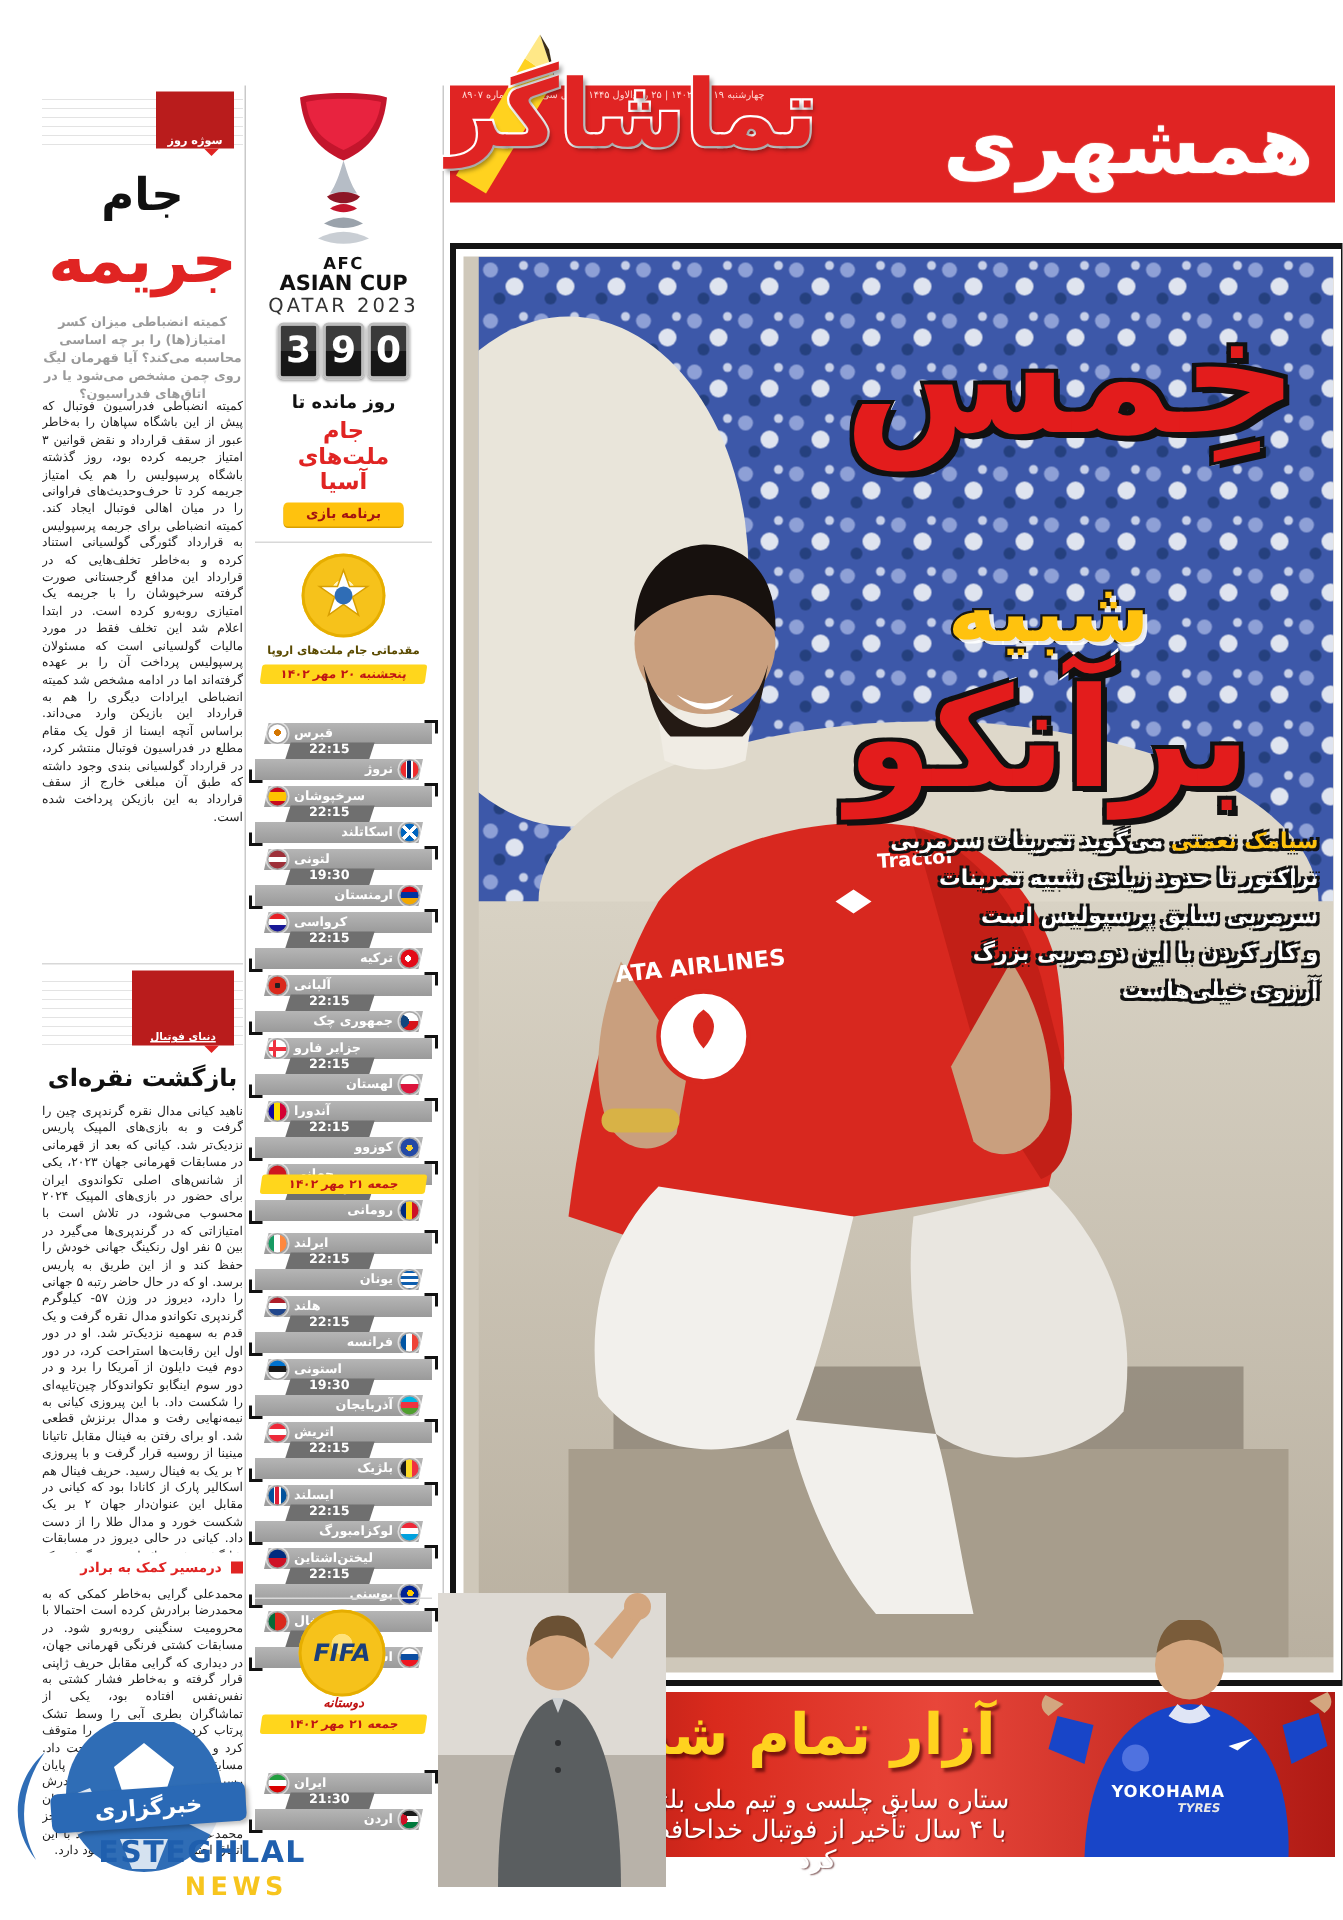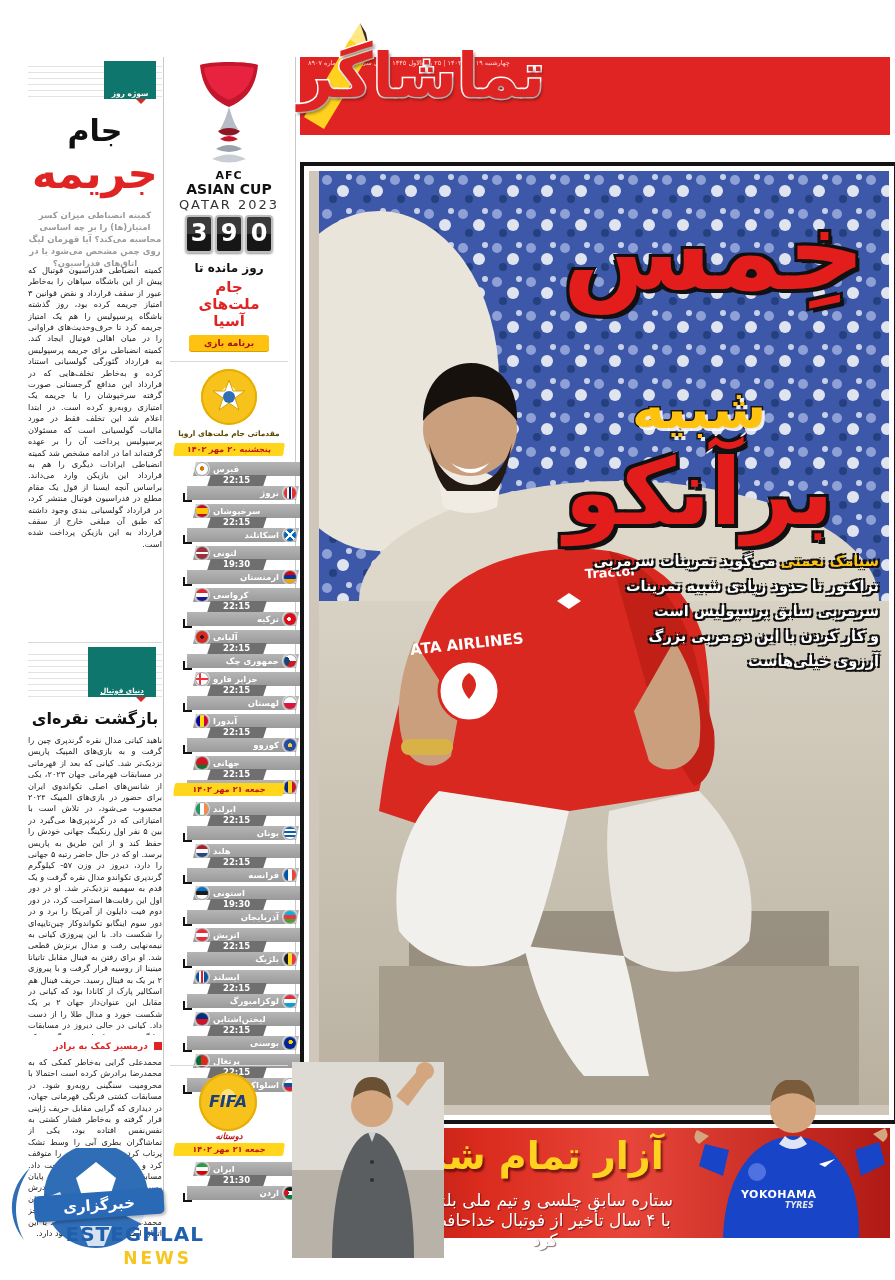--- a/index.html
+++ b/index.html
@@ -13,21 +13,21 @@
               text-shadow:0 0 1px #f6b3a6;}
   #mast-sub{top:-18px;left:-2px;color:#e02423;font-size:62px;font-weight:900;z-index:3;
             -webkit-text-stroke:3px #fff;paint-order:stroke fill;
             text-shadow:2px 3px 3px rgba(0,0,0,.35);}
   #pencil{left:-14px;top:-36px;z-index:1;}
   
   .vrule{width:1px;background:#c9c9c9;top:57px;height:1155px;z-index:0;}
   
   #leftcol{left:28px;top:57px;width:134px;height:1223px;z-index:1;}
   .linesbg{background:repeating-linear-gradient(180deg,#fff 0 5px,#e3e3e3 5px 6px);}
-  .redtag{background:#0f766e;color:#fff;text-align:center;font-weight:bold;}
+  .redtag{background:#b91c1c;color:#fff;text-align:center;font-weight:bold;}
   .redtag .tail{position:absolute;bottom:-5px;right:10px;width:0;height:0;
                 border-left:5px solid transparent;border-right:5px solid transparent;border-top:5px solid #e02423;}
   #tag1{right:6px;top:4px;width:52px;height:38px;font-size:7.5px;line-height:66px;}
   #tag2{right:6px;top:590px;width:68px;height:50px;font-size:7px;line-height:88px;text-decoration:underline;}
   #lines1{right:0;top:4px;width:134px;height:40px;z-index:-1;}
   #lines2{right:0;top:592px;width:134px;height:50px;z-index:-1;}
   .h-black{color:#111;font-weight:900;text-align:center;}
   .h-red{color:#e02423;font-weight:900;text-align:center;}
   #hl1a{top:56px;width:134px;font-size:30px;}
   #hl1b{top:92px;width:134px;font-size:42px;}
@@ -61,21 +61,21 @@
   .middiv{left:4px;width:118px;}
   #div1{top:304px;} #div2{top:1008px;}
   #euro-logo{left:35px;top:312px;width:56px;height:56px;border-radius:50%;
              background:radial-gradient(circle at 50% 45%,#fff3c2 0 18%,#f6c21b 19% 100%);
              box-shadow:0 0 0 2px #e6ae00 inset;}
   #euro-logo svg{position:absolute;left:8px;top:8px;}
   #euro-title{top:372px;width:126px;font-size:7.5px;font-weight:bold;color:#5a4a00;}
   .daybar{left:8px;width:110px;height:13px;background:#ffd61c;border-radius:2px;color:#c01414;
           font-size:8px;font-weight:900;text-align:center;line-height:13px;transform:skewX(-8deg);}
   #day1bar{top:386px;} #day2bar{top:726px;} #day3bar{top:1086px;}
-  .fixlist{left:17px;width:126px;}
+  .fixlist{left:0;width:126px;margin-top:20px;}
   #day1list{top:404px;} #day2list{top:744px;} #day3list{top:1104px;}
   .pair{position:relative;width:126px;height:40px;margin-bottom:2px;}
   .pair::before{content:"";position:absolute;right:0;top:-1px;width:7px;height:7px;
                 border-top:2.5px solid #111;border-right:2.5px solid #111;}
   .pair::after{content:"";position:absolute;left:0;bottom:-1px;width:7px;height:7px;
                border-bottom:2.5px solid #111;border-left:2.5px solid #111;}
   .team{position:absolute;height:14px;background:linear-gradient(180deg,#b5b5b5,#9a9a9a);
         color:#fff;font-size:8.5px;font-weight:bold;line-height:14px;}
   .team .flag{position:absolute;top:1px;width:12px;height:12px;border-radius:50%;
               box-shadow:0 0 0 1px rgba(0,0,0,.25), 0 0 0 2px rgba(255,255,255,.6);background-size:cover;}
@@ -173,20 +173,21 @@
 <div class="abs vrule" style="left:163px;"></div>
 <div class="abs vrule" style="left:295px;"></div>
 
 <div class="abs" id="masthead">
   <svg class="abs" id="pencil" width="92" height="110" viewBox="0 0 92 110">
     <polygon points="18,96 64,18 84,32 38,108" fill="#ffd21f"></polygon>
     <polygon points="64,18 74,2 84,32" fill="#ffe887"></polygon>
     <polygon points="74,2 80,12 84,32" fill="#3a2c16"></polygon>
   </svg>
   <div class="abs" id="dateline">چهارشنبه ۱۹ مهر ۱۴۰۲ | ۲۵ ربیع‌الاول ۱۴۴۵ | سال سی‌ویکم | شماره ۸۹۰۷</div>
+  <div class="abs" id="mast-title">همشهری</div>
   <div class="abs" id="mast-sub">تماشاگر</div>
 </div>
 
 <div class="abs" id="leftcol">
   <div class="abs linesbg" id="lines1"></div>
   <div class="abs redtag" id="tag1">
     <span>سوژه روز</span><span class="tail"></span>
   </div>
   <div class="abs h-black" id="hl1a">جام</div>
   <div class="abs h-red" id="hl1b">جریمه</div>

